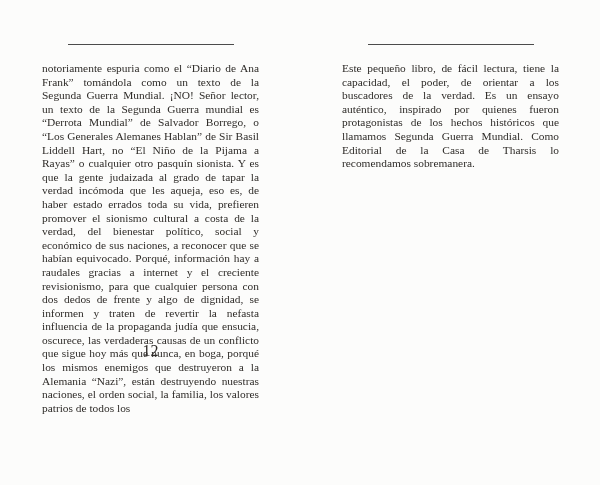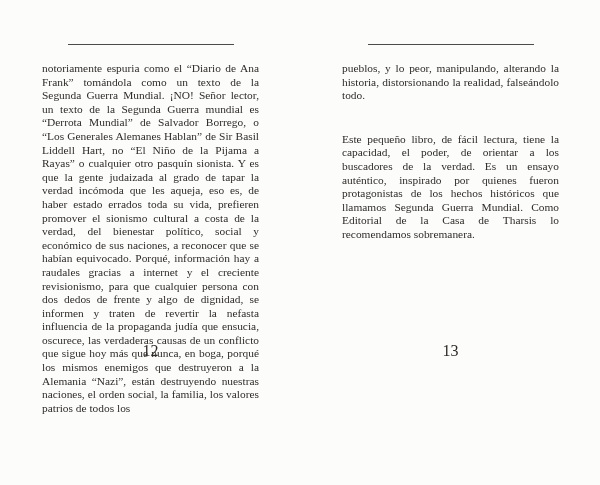--- a/index.html
+++ b/index.html
@@ -65,20 +65,18 @@
         <p>notoriamente espuria como el “Diario de Ana Frank” tomándola como un texto de la Segunda Guerra Mundial. ¡NO! Señor lector, un texto de la Segunda Guerra mundial es “Derrota Mundial” de Salvador Borrego, o “Los Generales Alemanes Hablan” de Sir Basil Liddell Hart, no “El Niño de la Pijama a Rayas” o cualquier otro pasquín sionista. Y es que la gente judaizada al grado de tapar la verdad incómoda que les aqueja, eso es, de haber estado errados toda su vida, prefieren promover el sionismo cultural a costa de la verdad, del bienestar político, social y económico de sus naciones, a reconocer que se habían equivocado. Porqué, información hay a raudales gracias a internet y el creciente revisionismo, para que cualquier persona con dos dedos de frente y algo de dignidad, se informen y traten de revertir la nefasta influencia de la propaganda judía que ensucia, oscurece, las verdaderas causas de un conflicto que sigue hoy más que nunca, en boga, porqué los mismos enemigos que destruyeron a la Alemania “Nazi”, están destruyendo nuestras naciones, el orden social, la familia, los valores patrios de todos los</p>
       </div>
     </div>
     <div class="pagenum">12</div>
   </div>
 
   <div class="page">
     <div class="page-inner">
       <hr class="rule">
       <div class="body-text">
-        <p>pueblos, y lo peor, manipulando, alterando la historia, distorsionando la realidad, falseándolo todo.</p>
         <p>Este pequeño libro, de fácil lectura, tiene la capacidad, el poder, de orientar a los buscadores de la verdad. Es un ensayo auténtico, inspirado por quienes fueron protagonistas de los hechos históricos que llamamos Segunda Guerra Mundial. Como Editorial de la Casa de Tharsis lo recomendamos sobremanera.</p>
       </div>
     </div>
-    <div class="pagenum">13</div>
   </div>
 
 </div>
 
 </body></html>

